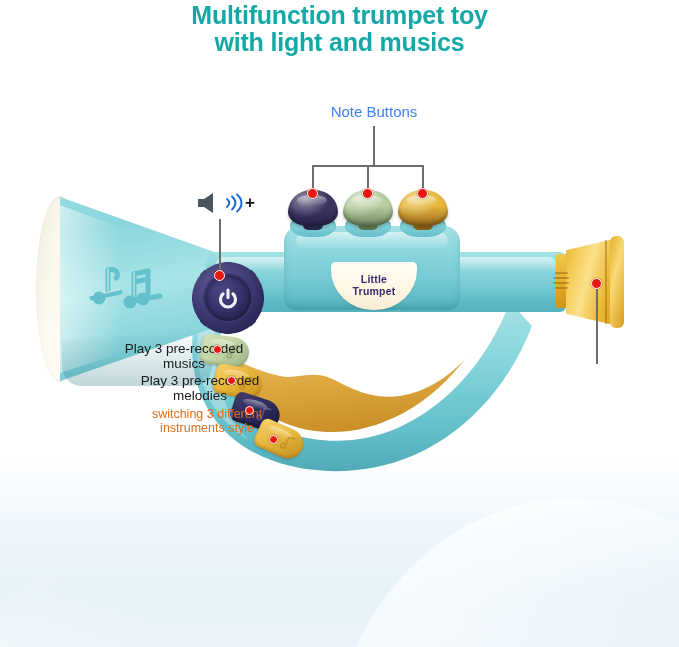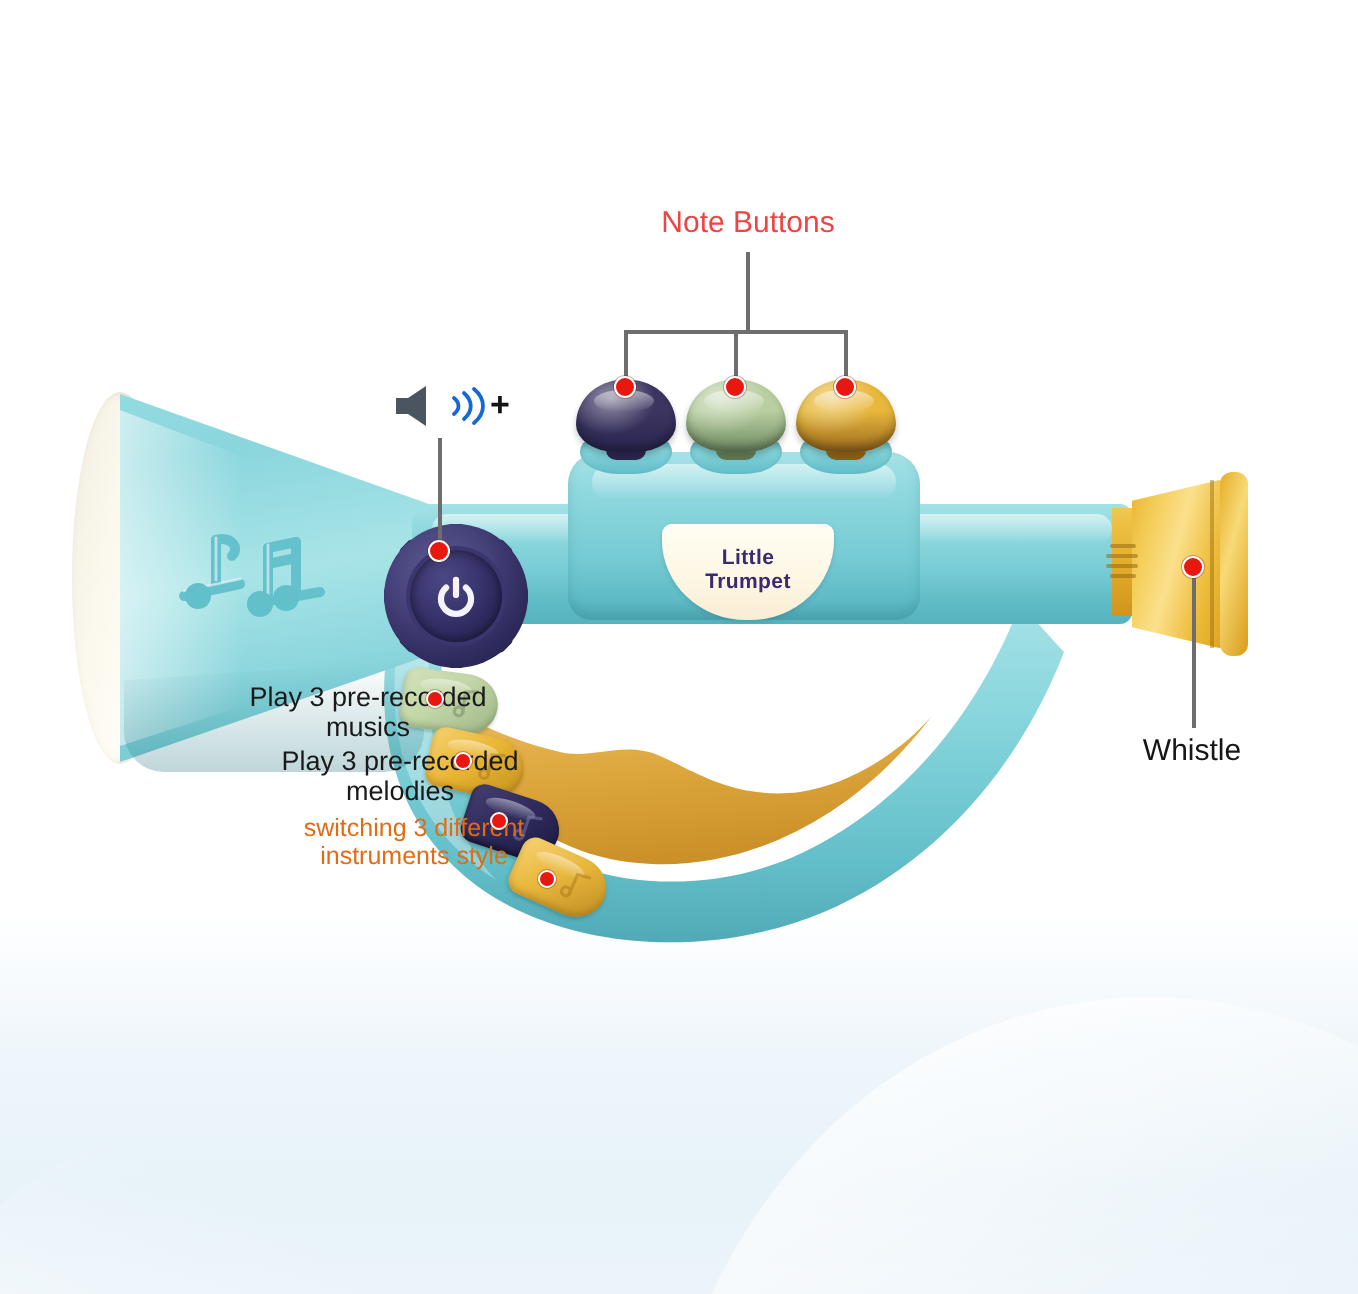--- a/index.html
+++ b/index.html
@@ -70,21 +70,21 @@
     line-height: 15px;
     white-space: pre-line;
   }
   .callout.center { text-align: center; }
 
   #note-buttons-label {
     left: 312px; top: 104px;
     width: 124px;
     text-align: center;
     font-size: 15px;
-    color: #ef4444;
+    color: #3b82f6;
   }
   #whistle-label {
     left: 536px; top: 368px;
     width: 120px;
     text-align: center;
     font-size: 15px;
     color: #161616;
   }
   #offon-label {
     left: 160px; top: 161px;
@@ -309,20 +309,24 @@
 </style>
 </head>
 <body>
 
 <div id="page">
 
   <div class="bg-wash"></div>
   <div class="bg-wash-curve"></div>
   <div class="bg-wash-curve2"></div>
 
+  <div class="title" style="color: rgb(20, 169, 166);">
+    <span>Multifunction trumpet toy</span>
+    <span class="l2">with light and musics</span>
+  </div>
 
   <div id="toy">
 
     <div class="handle">
       <svg width="400" height="188" viewBox="0 0 400 188">
         <defs>
           <linearGradient id="hg" x1="0" y1="0" x2="0" y2="1">
             <stop offset="0%" stop-color="#a6e2e6"></stop>
             <stop offset="35%" stop-color="#86d5dc"></stop>
             <stop offset="75%" stop-color="#63bfca"></stop>
@@ -510,21 +514,20 @@
         <path d="M3,7 C6,9.5 6,12.5 3,15"></path>
         <path d="M8,4.5 C12.5,8.5 12.5,13.5 8,17.5"></path>
         <path d="M13,2.5 C19,7.5 19,14.5 13,19.5"></path>
       </g>
     </svg>
     <span style="color:#141414; font-size:17px; font-weight:bold; margin-left:1px;">+</span>
   </div>
   <div class="leader v" style="left:219px; top:219px; height:54px;"></div>
   <div class="reddot" style="left:214px; top:270px;"></div>
 
-  <div class="callout center" id="whistle-label">Whistle</div>
   <div class="leader v" style="left:596px; top:288px; height:76px;"></div>
   <div class="reddot" style="left:591px; top:278px;"></div>
 
   <div class="callout center" id="callout-musics">Play 3 pre-recorded
 musics</div>
   <div class="reddot sm" style="left:213px; top:345px;"></div>
 
   <div class="callout center" id="callout-melodies">Play 3 pre-recorded
 melodies</div>
   <div class="reddot sm" style="left:227px; top:376px;"></div>

